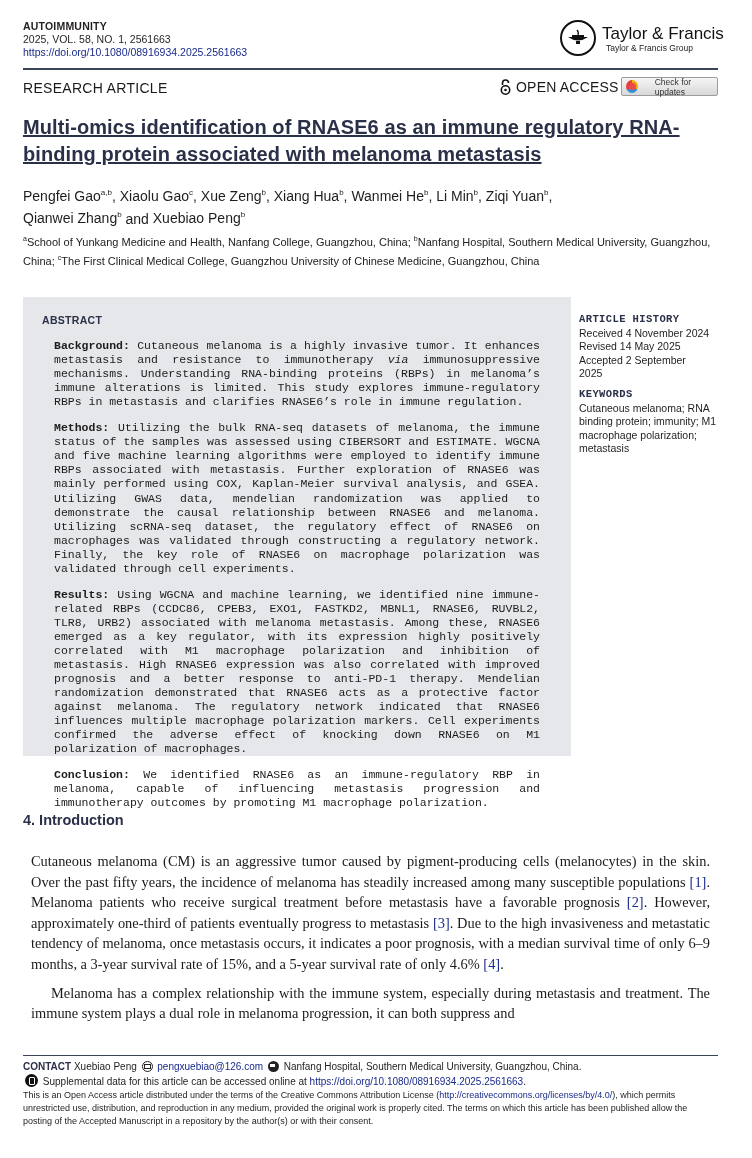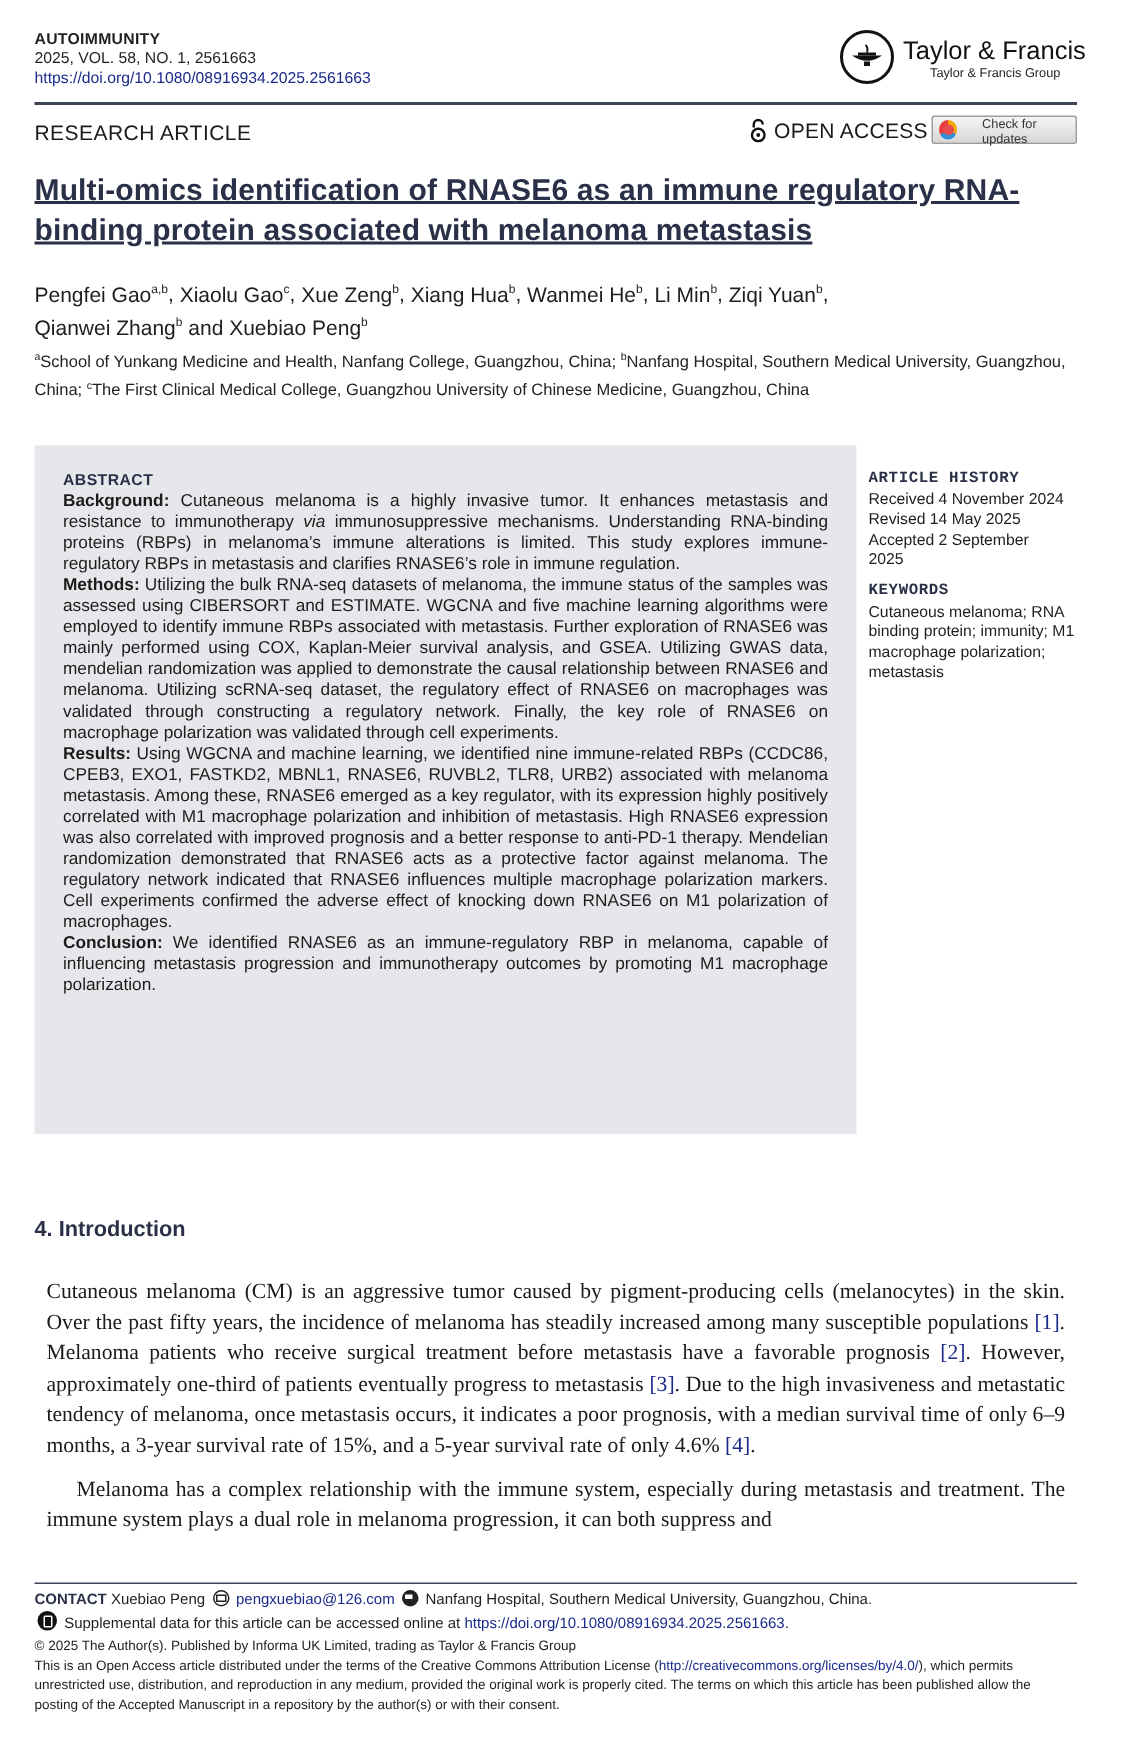--- a/index.html
+++ b/index.html
@@ -7,21 +7,21 @@
   body { position: relative; font-family: "Liberation Sans", "DejaVu Sans", sans-serif; color: #231f20; }
 
   .journal-block { position: absolute; left: 23px; top: 20px; font-size: 10.5px; line-height: 13px; }
   .journal-name { font-weight: bold; letter-spacing: 0.2px; }
   .doi-link { color: #1a2a8a; text-decoration: none; }
 
   .publisher { position: absolute; left: 560px; top: 20px; display: flex; align-items: center; }
   .tf-logo { width: 36px; height: 36px; border: 2px solid #111; border-radius: 50%; position: relative; margin-right: 6px; }
   .tf-logo svg { position: absolute; left: 4px; top: 6px; }
   .tf-text .big { font-size: 17px; line-height: 19px; color: #111; }
-  .tf-text .small { font-size: 8.5px; line-height: 10px; color: #222; margin-left: 18px; }
+  .tf-text .small { font-size: 8.5px; line-height: 10px; color: #222; margin-left: 4px; }
 
   .header-rule { position: absolute; left: 23px; top: 68px; width: 695px; height: 1.5px; background: #3b4457; }
 
   .article-type { position: absolute; left: 23px; top: 80px; font-size: 14px; letter-spacing: 0.3px; color: #1a1a1a; }
 
   .oa { position: absolute; left: 500px; top: 79px; display: flex; align-items: center; font-size: 14px; color: #1a1a1a; letter-spacing: 0.2px; }
   .oa-icon { width: 11px; height: 16px; margin-right: 5px; }
   .cfu { position: absolute; left: 621px; top: 77px; width: 97px; height: 19px; border: 1px solid #9c9c9c; border-radius: 2px;
          background: linear-gradient(#f5f5f5, #d8d8d8); display: flex; align-items: center; font-size: 8.5px; color: #333; gap: 12px; }
   .cfu-icon { width: 13px; height: 13px; border-radius: 50%; margin: 0 5px 0 4px; background: conic-gradient(#f2a900 0 33%, #2f8fd8 0 66%, #e83e3e 0); position: relative; }
@@ -32,21 +32,21 @@
   .authors { position: absolute; left: 23px; top: 183px; width: 700px; font-size: 14px; line-height: 20px; color: #1e1e1e; }
   .authors sup { font-size: 8px; }
 
   .affil { position: absolute; left: 23px; top: 231px; width: 700px; font-size: 11px; line-height: 15.5px; color: #222; }
   .affil sup { font-size: 7px; }
 
   .abstract-box { position: absolute; left: 23px; top: 297px; width: 548px; height: 459px; background: #e6e7ea; }
   .abstract-inner { position: absolute; left: 19px; top: 16px; width: 510px; font-size: 11.5px; line-height: 14.05px; text-align: justify; color: #1c1c1c; }
   .abstract-heading { font-weight: bold; color: #2a3048; font-size: 10.5px; letter-spacing: 0.3px; }
   .abstract-inner .sec-label { font-weight: bold; color: #1c1c1c; }
-  .abstract-inner p { margin: 0; }
+  .abstract-inner p { margin: 12px; font-family: Liberation Mono, monospace; }
 
   .sidebar { position: absolute; left: 579px; top: 313px; width: 160px; font-size: 10.5px; line-height: 13.6px; color: #1e1e1e; }
   .side-head { font-weight: bold; color: #2a3048; letter-spacing: 0.4px; font-size: 10.5px; font-family: Liberation Mono, monospace; }
   .side-block { margin-bottom: 7px; }
 
   .sec-heading { position: absolute; left: 23px; top: 812px; font-size: 14.5px; font-weight: bold; color: #2a3048; }
 
   .body-text { position: absolute; left: 23px; top: 843px; width: 695px; font-family: "Liberation Serif", "DejaVu Serif", serif; font-size: 14.4px; line-height: 20.6px; text-align: justify; color: #1a1a1a; }
   .body-text p { margin: 8px; }
   .body-text p.indent { text-indent: 20px; }
@@ -157,15 +157,14 @@
 </div>
 
 <div class="footer-rule"></div>
 <div class="footer">
   <div>
     <span class="contact-label">CONTACT</span><span> Xuebiao Peng </span><span class="ico email"></span> <a>pengxuebiao@126.com</a> <span class="ico addr"></span><span> Nanfang Hospital, Southern Medical University, Guangzhou, China.</span>
   </div>
   <div>
     <span class="ico supp"></span><span> Supplemental data for this article can be accessed online at </span><a>https://doi.org/10.1080/08916934.2025.2561663</a><span>.</span>
   </div>
-  <div class="small copy">© 2025 The Author(s). Published by Informa UK Limited, trading as Taylor &amp; Francis Group</div>
   <div class="small"><span>This is an Open Access article distributed under the terms of the Creative Commons Attribution License (</span><a>http://creativecommons.org/licenses/by/4.0/</a><span>), which permits unrestricted use, distribution, and reproduction in any medium, provided the original work is properly cited. The terms on which this article has been published allow the posting of the Accepted Manuscript in a repository by the author(s) or with their consent.</span></div>
 </div>
 
 </body></html>

